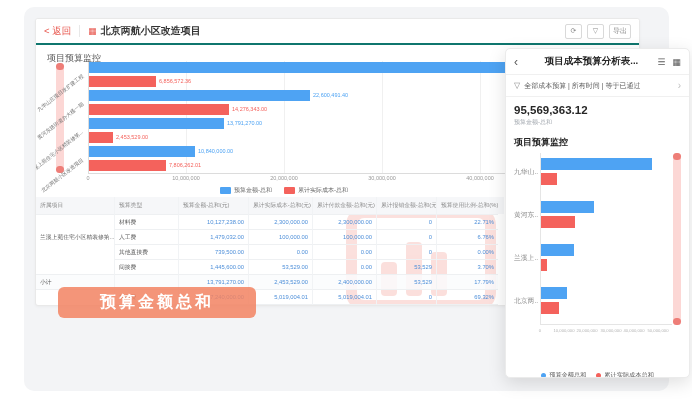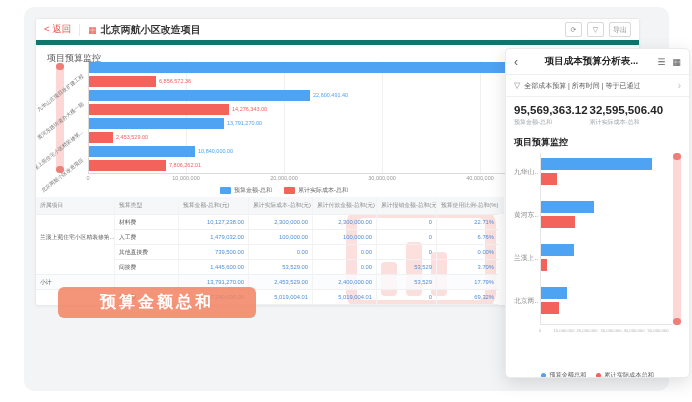--- a/index.html
+++ b/index.html
@@ -1,21 +1,21 @@
 <!DOCTYPE html>
 <html><head>
 <meta charset="utf-8">
 <style>
   * { margin:0; padding:0; box-sizing:border-box; }
   html,body { width:692px; height:402px; background:#ffffff; font-family:"Liberation Sans", sans-serif; overflow:hidden; }
   .stage { position:absolute; left:24px; top:7px; width:645px; height:384px; background:#f3f4f6; border-radius:10px; }
 
   
   .card { position:absolute; left:35px; top:18px; width:605px; height:288px; background:#fff; border:1px solid #e9e9e9; border-radius:3px; overflow:hidden; box-shadow:0 1px 3px rgba(0,0,0,.04); }
-  .card-header { position:absolute; left:0; top:0; width:100%; height:26px; display:flex; align-items:center; padding:0 8px; border-bottom:5px solid #0f766e; background:#fff; z-index:5; }
+  .card-header { position:absolute; left:0; top:0; width:100%; height:26px; display:flex; align-items:center; padding:0 8px; border-bottom:2px solid #0f766e; background:#fff; z-index:5; }
   .back { color:#e8584f; font-size:9.5px; cursor:pointer; white-space:nowrap; }
   .hsep { width:1px; height:12px; background:#e8e8e8; margin:0 8px; }
   .title-icon { color:#e8584f; font-size:9px; margin-right:4px; }
   .win-title { font-size:10px; font-weight:bold; color:#333; }
   .spacer { flex:1; }
   .tool-btn { height:15px; min-width:17px; border:1px solid #d9d9d9; border-radius:2px; background:#fff; display:flex; align-items:center; justify-content:center; font-size:7px; color:#8c8c8c; margin-left:5px; padding:0 3px; cursor:pointer; }
   .sub-title { position:absolute; left:11px; top:33px; font-size:9px; color:#595959; z-index:4; }
   .gear { position:absolute; right:12px; top:33px; font-size:10px; color:#9b9b9b; z-index:4; cursor:pointer; }
 
   
@@ -252,24 +252,20 @@
   <div class="p-filter">
     <span class="funnel">▽</span>
     <span class="ftext">全部成本预算 | 所有时间 | 等于已通过</span>
     <span class="chev">›</span>
   </div>
   <div class="p-stats">
     <div class="p-stat">
       <div class="v">95,569,363.12</div>
       <div class="l">预算金额-总和</div>
     </div>
-    <div class="p-stat">
-      <div class="v">32,595,506.40</div>
-      <div class="l">累计实际成本-总和</div>
-    </div>
   </div>
   <div class="p-section">项目预算监控</div>
   <div class="pchart" id="pchart">
     <div class="pplot" id="pplot">
         <div class="bar" style="left:0;top:5px;width:111px;height:12px;background:#4ea3f3"></div>
         <div class="bar" style="left:0;top:20px;width:16px;height:12px;background:#f4625c"></div>
         <div class="bar" style="left:0;top:48px;width:53px;height:12px;background:#4ea3f3"></div>
         <div class="bar" style="left:0;top:63px;width:34px;height:12px;background:#f4625c"></div>
         <div class="bar" style="left:0;top:91px;width:33px;height:12px;background:#4ea3f3"></div>
         <div class="bar" style="left:0;top:106px;width:6px;height:12px;background:#f4625c"></div>

